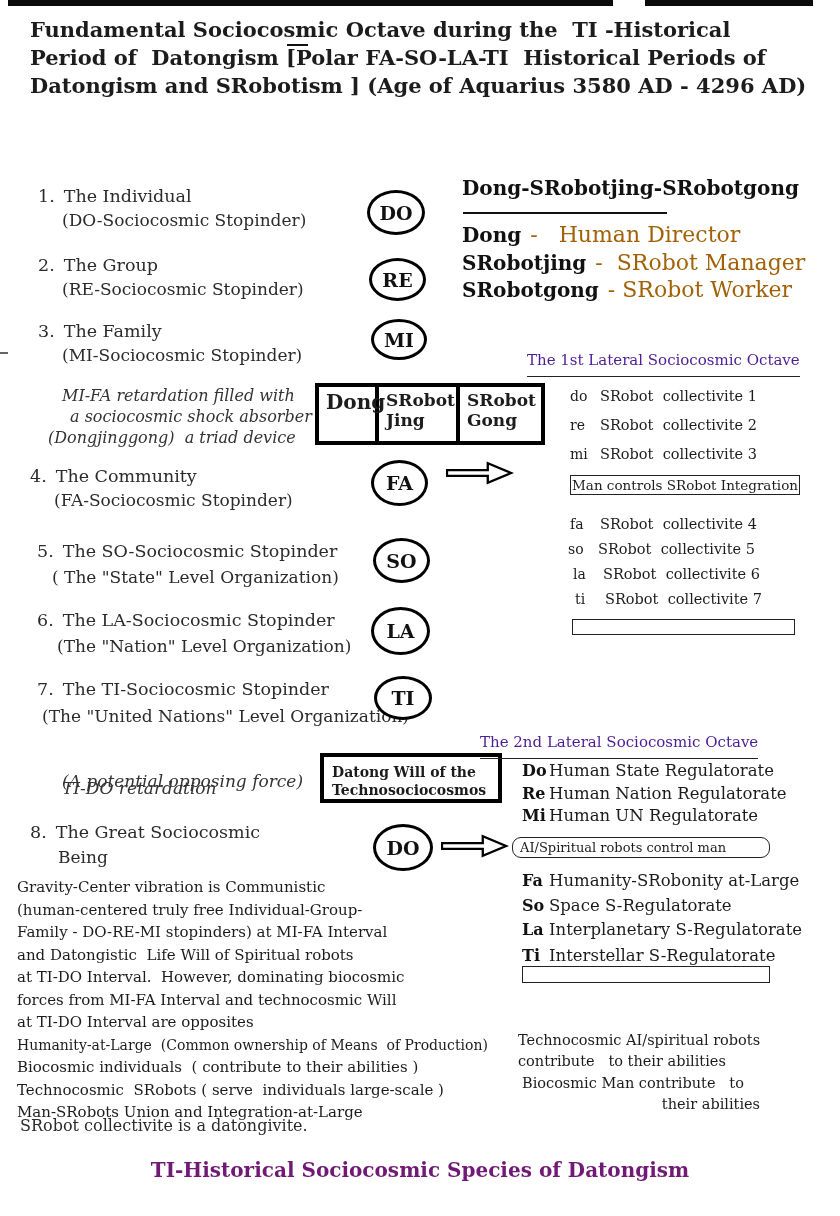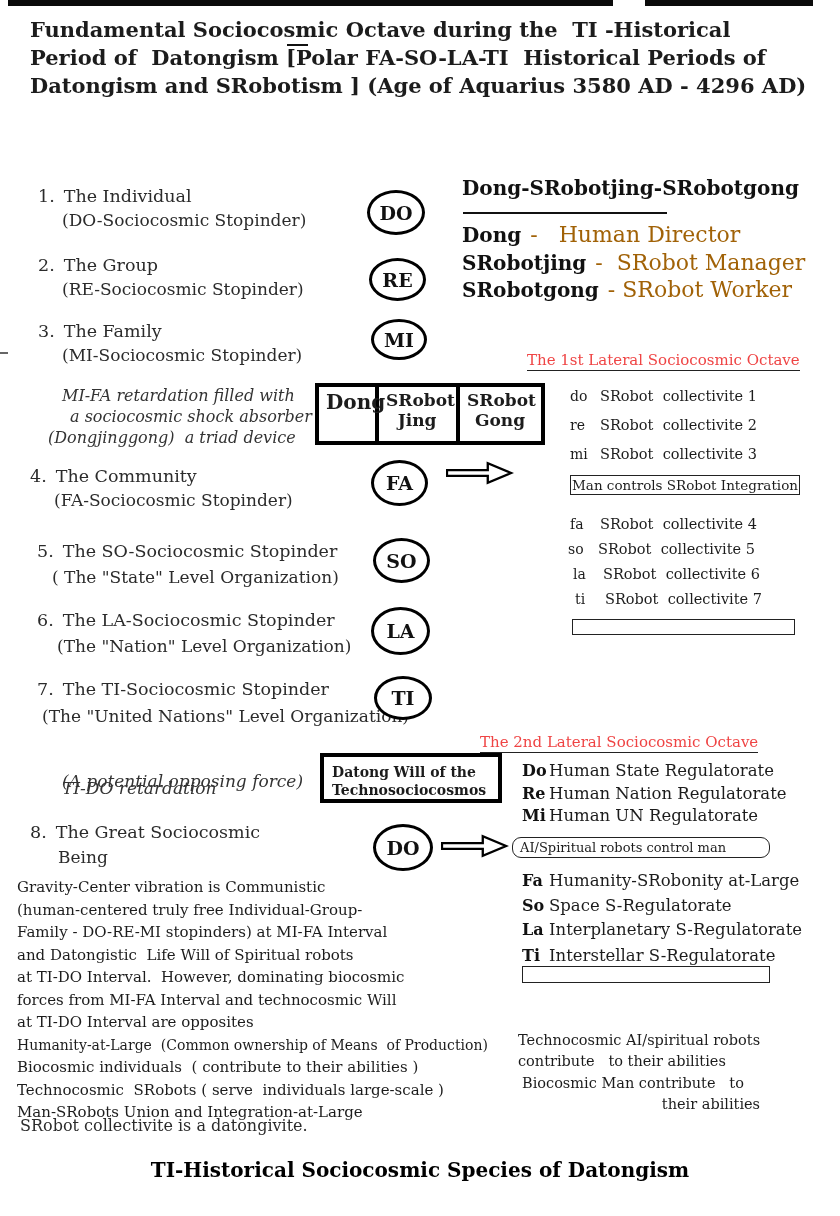--- a/index.html
+++ b/index.html
@@ -28,40 +28,40 @@
   .legend-term { font-weight:bold; font-size:20px; color:#111; }
   .legend-def { font-size:22px; margin-left:9px; color:#a16207; }
 
   .ital { font-style:italic; font-size:16px; color:#333; line-height:21px; }
 
   .triad { display:flex; border:4px solid #000; background:#fff; box-sizing:border-box; }
   .triad .cell { box-sizing:border-box; padding:3px 5px 2px 7px; font-weight:bold; color:#111; }
   .triad .c1 { width:60px; font-size:20px; border-right:4px solid #000; }
   .triad .c2 { width:81px; font-size:17px; border-right:4px solid #000; }
   .triad .c3 { width:81px; font-size:17px; }
-  .triad .l2 { text-align:center; padding-right:3px; }
-
-  .oct-title { font-size:15px; color:#ef4444; border-bottom:1.6px solid #222; padding-bottom:1px; display:inline-block; }
+  .triad .l2 { text-align:left; padding-right:3px; }
+
+  .oct-title { font-size:15px; color:#4c1d95; border-bottom:1.6px solid #222; padding-bottom:7px; display:inline-block; }
   .o1-row { display:flex; font-size:14.5px; color:#222; }
   .o1-note { width:30px; font-size:14px; }
   .o2-row { display:flex; font-size:16.5px; color:#222; }
   .o2-note { width:27px; font-weight:bold; font-size:16px; color:#111; }
 
   .thinbox { border:1.6px solid #222; background:#fff; box-sizing:border-box; }
   .ctrlbox1 { font-size:13.5px; display:flex; align-items:center; justify-content:center; color:#222; }
   .ctrlbox2 { font-size:13px; display:flex; align-items:center; padding-left:7px; color:#222; }
 
   .datong { border:4px solid #000; background:#fff; box-sizing:border-box;
     font-weight:bold; font-size:14px; line-height:18px; padding:6px 8px; color:#111; }
 
   .para { font-size:15px; line-height:22.5px; color:#2b2b2b; }
   .para2 { font-size:14.5px; line-height:20.5px; color:#2b2b2b; }
   .closing { font-size:16px; color:#2b2b2b; }
 
-  .footer { width:840px; text-align:center; font-weight:bold; font-size:20px; color:#000000; }
+  .footer { width:840px; text-align:center; font-weight:bold; font-size:20px; color:#701a75; }
   .underline-seg { background:#111; height:2px; }
 </style>
 </head>
 <body>
 
 <div id="canvas">
 
   <div class="abs bar" style="left:8px; top:0; width:605px;"></div>
   <div class="abs bar" style="left:645px; top:0; width:168px;"></div>
   <div class="abs" style="left:0; top:352px; width:8px; height:2px; background:#666;"></div>

